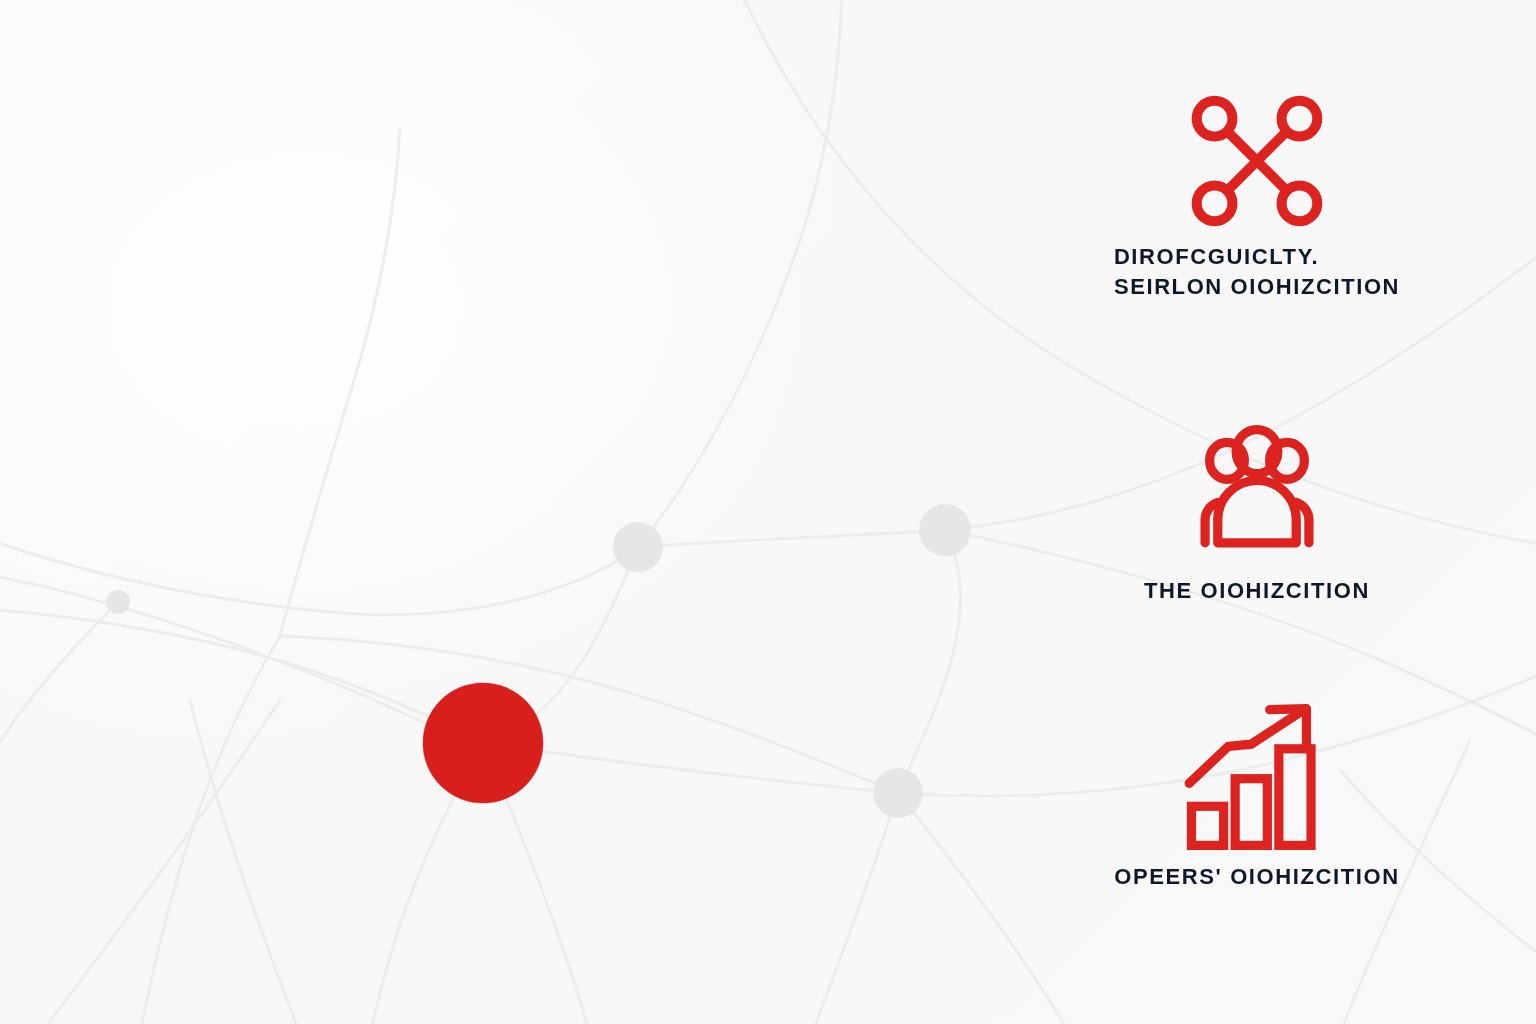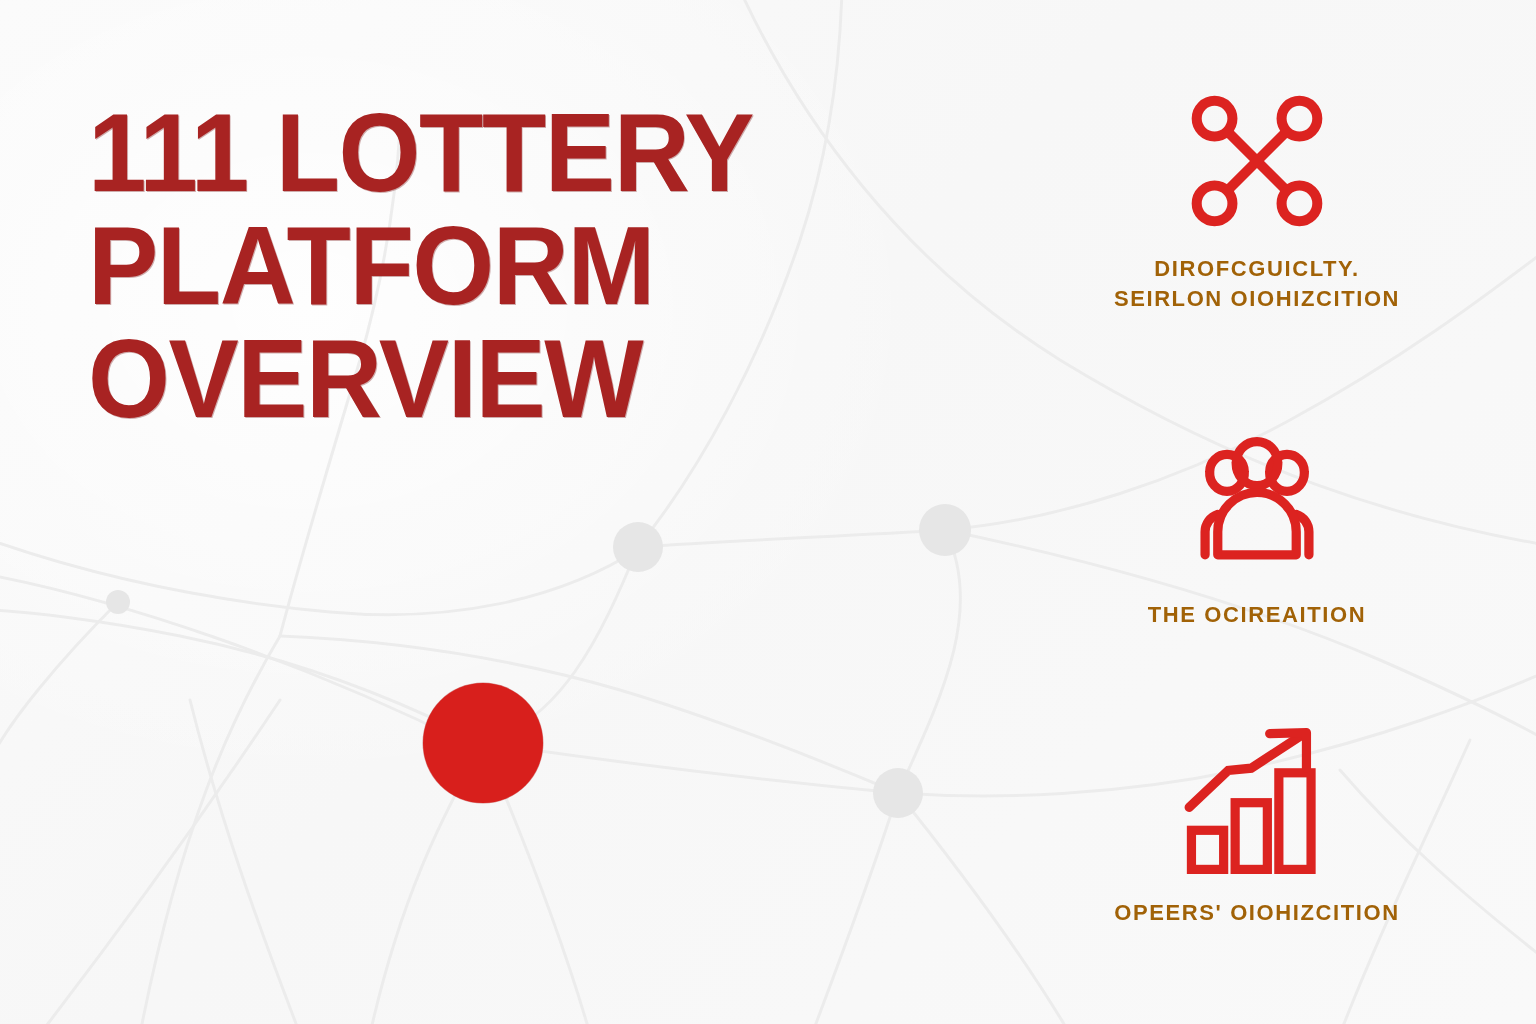--- a/index.html
+++ b/index.html
@@ -74,23 +74,23 @@
   .feature-icon {
     width:160px; height:150px;
     display:flex;
     align-items:center;
     justify-content:center;
     filter:blur(0.35px);
   }
   .feature-icon svg { display:block; overflow:visible; }
 
   .feature-label {
-    margin-top:18px;
-    text-align:center;
-    color:#a16207;
+    margin-top:6px;
+    text-align:left;
+    color:#0f172a;
     font-size:22px;
     line-height:30px;
     font-weight:600;
     letter-spacing:1.6px;
     white-space:pre-line;
     filter:blur(0.25px);
     max-width:400px;
   }
 
   
@@ -143,25 +143,20 @@
     </g>
   </svg>
 
   <div class="node" id="hub-node" style="left:423px; top:683px; width:120px; height:120px;"></div>
 
   <div class="node gray-node" style="left:613px; top:522px; width:50px; height:50px;"></div>
   <div class="node gray-node" style="left:919px; top:504px; width:52px; height:52px;"></div>
   <div class="node gray-node" style="left:873px; top:768px; width:50px; height:50px;"></div>
   <div class="node gray-node" style="left:106px; top:590px; width:24px; height:24px;"></div>
 
-  <div id="title-block">
-    <span class="title-line">111 LOTTERY</span>
-    <span class="title-line">PLATFORM</span>
-    <span class="title-line">OVERVIEW</span>
-  </div>
 
   <div id="feature-column">
 
     <div class="feature-item item-0">
       <div class="feature-icon">
         <svg viewBox="0 0 120 120" width="134" height="134" xmlns="http://www.w3.org/2000/svg">
           <g stroke="#dc2320" stroke-width="9" fill="none" stroke-linecap="round">
             <line x1="34" y1="34" x2="86" y2="86"></line>
             <line x1="86" y1="34" x2="34" y2="86"></line>
             <circle cx="22" cy="22" r="16"></circle>
@@ -187,21 +182,21 @@
             <path d="M 47,16 a 18,18 0 1 1 36,0 a 18,19 0 0 1 -18,20 a 18,19 0 0 1 -18,-20 z"></path>
 
             <path d="M 20,96 L 20,76 a 16,16 0 0 1 11,-15"></path>
 
             <path d="M 110,96 L 110,76 a 16,16 0 0 0 -11,-15"></path>
 
             <path d="M 31,96 L 31,76 a 34,34 0 0 1 68,0 L 99,96 Z"></path>
           </g>
         </svg>
       </div>
-      <div class="feature-label">THE OCIREAITION</div>
+      <div class="feature-label">THE OIOHIZCITION</div>
     </div>
 
     <div class="feature-item item-2">
       <div class="feature-icon">
         <svg viewBox="0 0 130 120" width="150" height="138" xmlns="http://www.w3.org/2000/svg">
           <g stroke="#dc2320" stroke-width="8" fill="none" stroke-linecap="square" stroke-linejoin="miter">
 
             <rect x="8" y="82" width="28" height="34"></rect>
             <rect x="46" y="58" width="28" height="58"></rect>
             <rect x="84" y="32" width="28" height="84"></rect>

